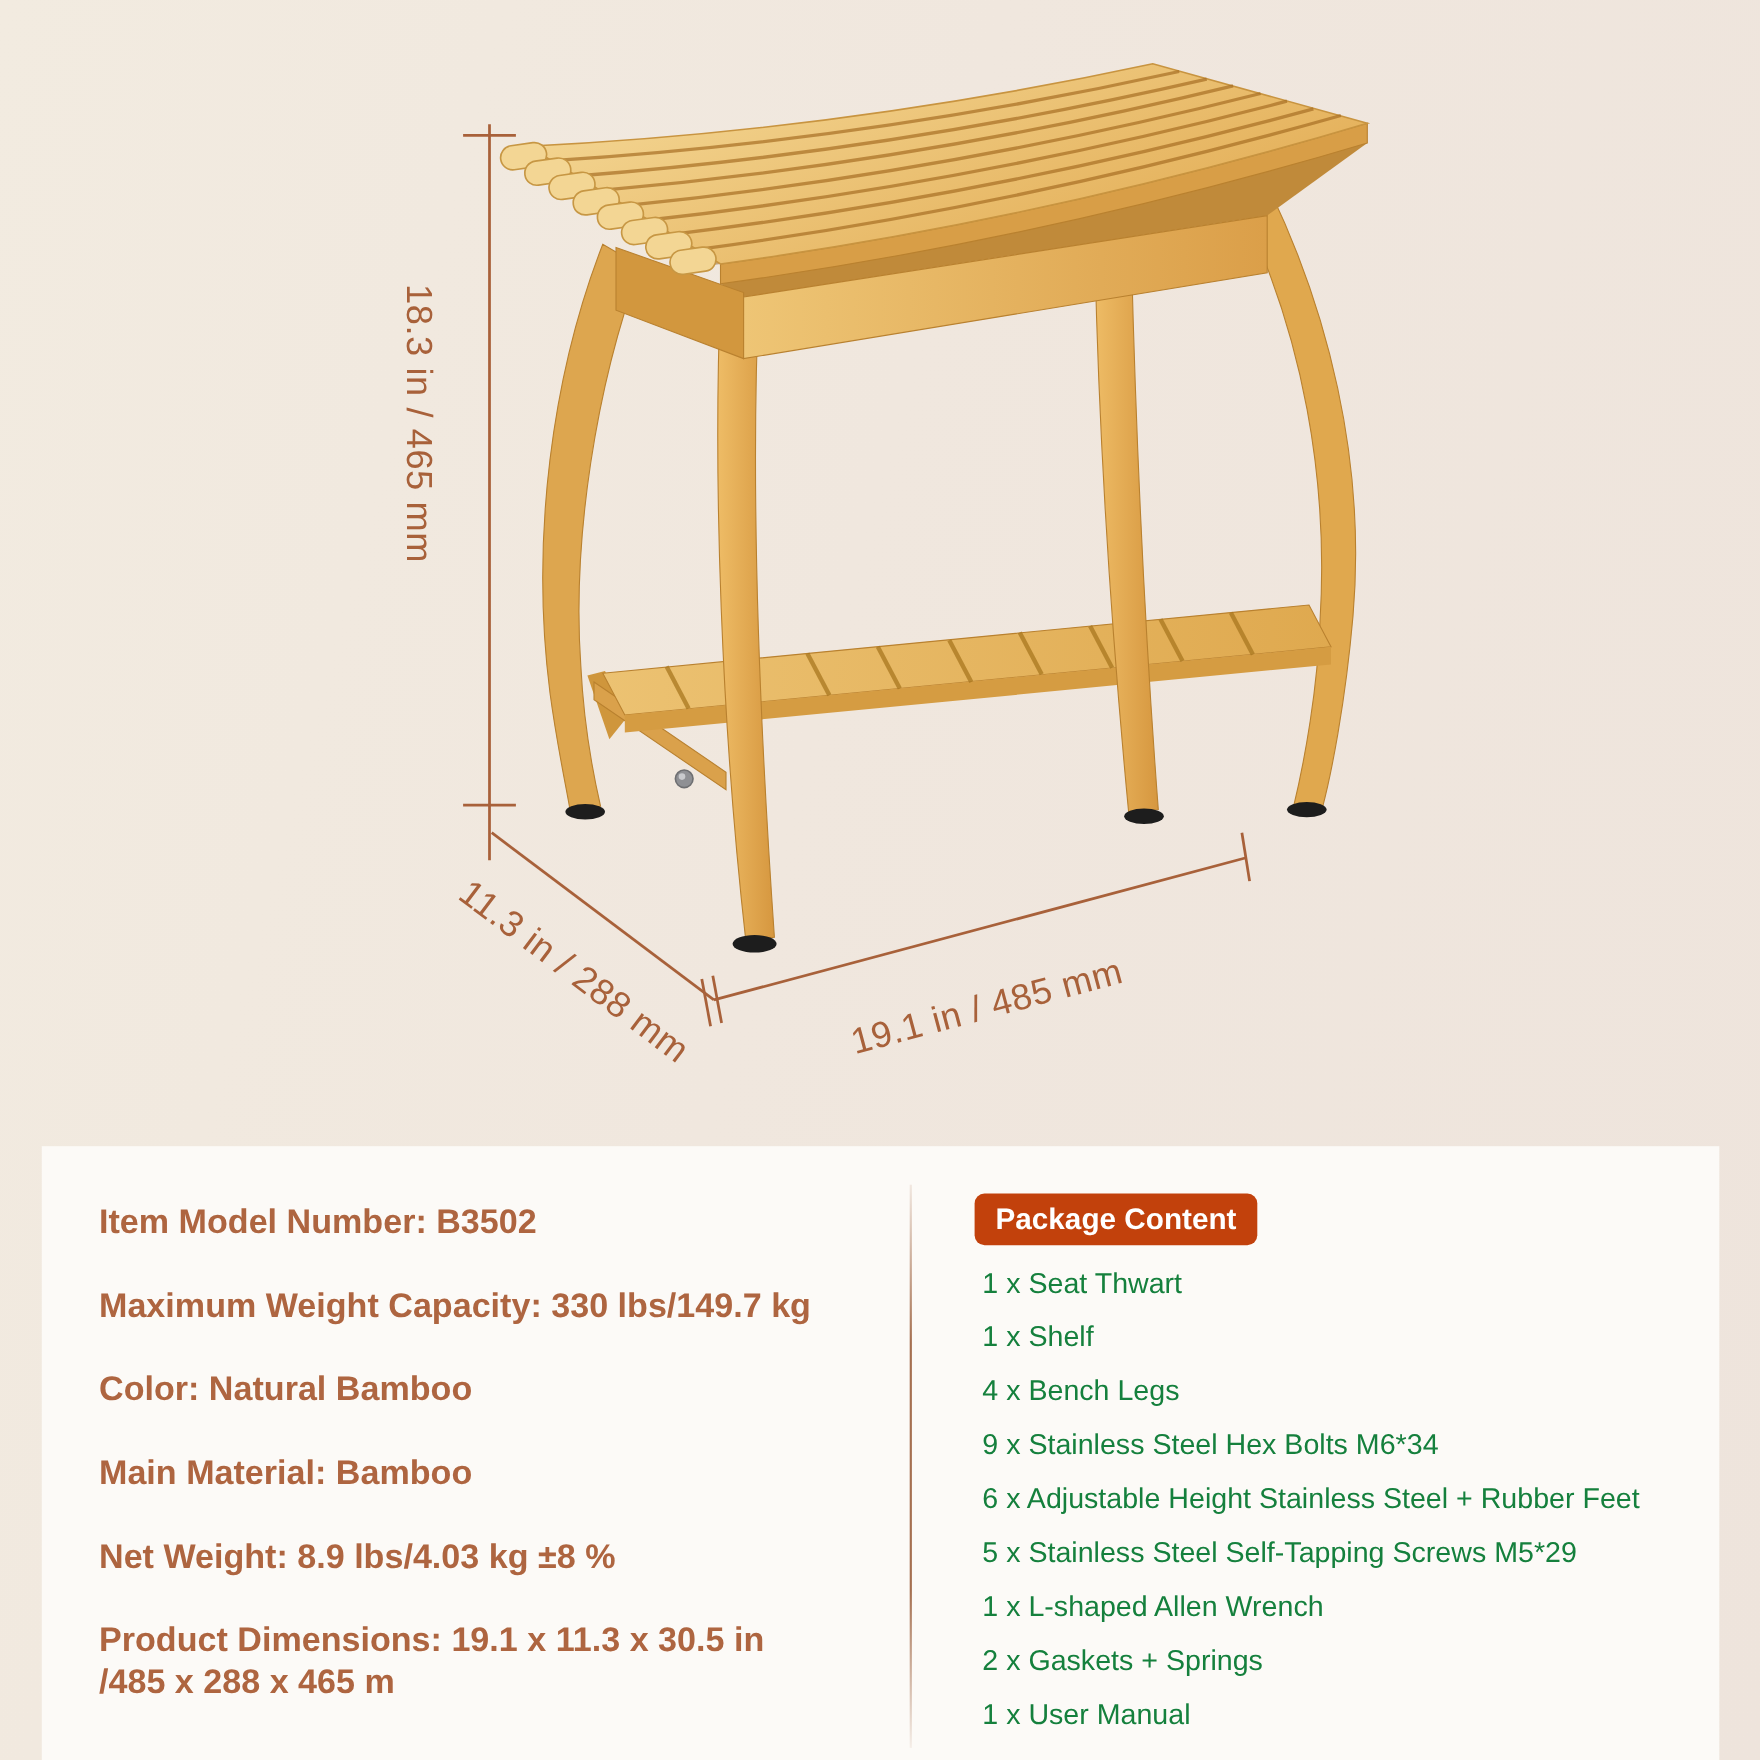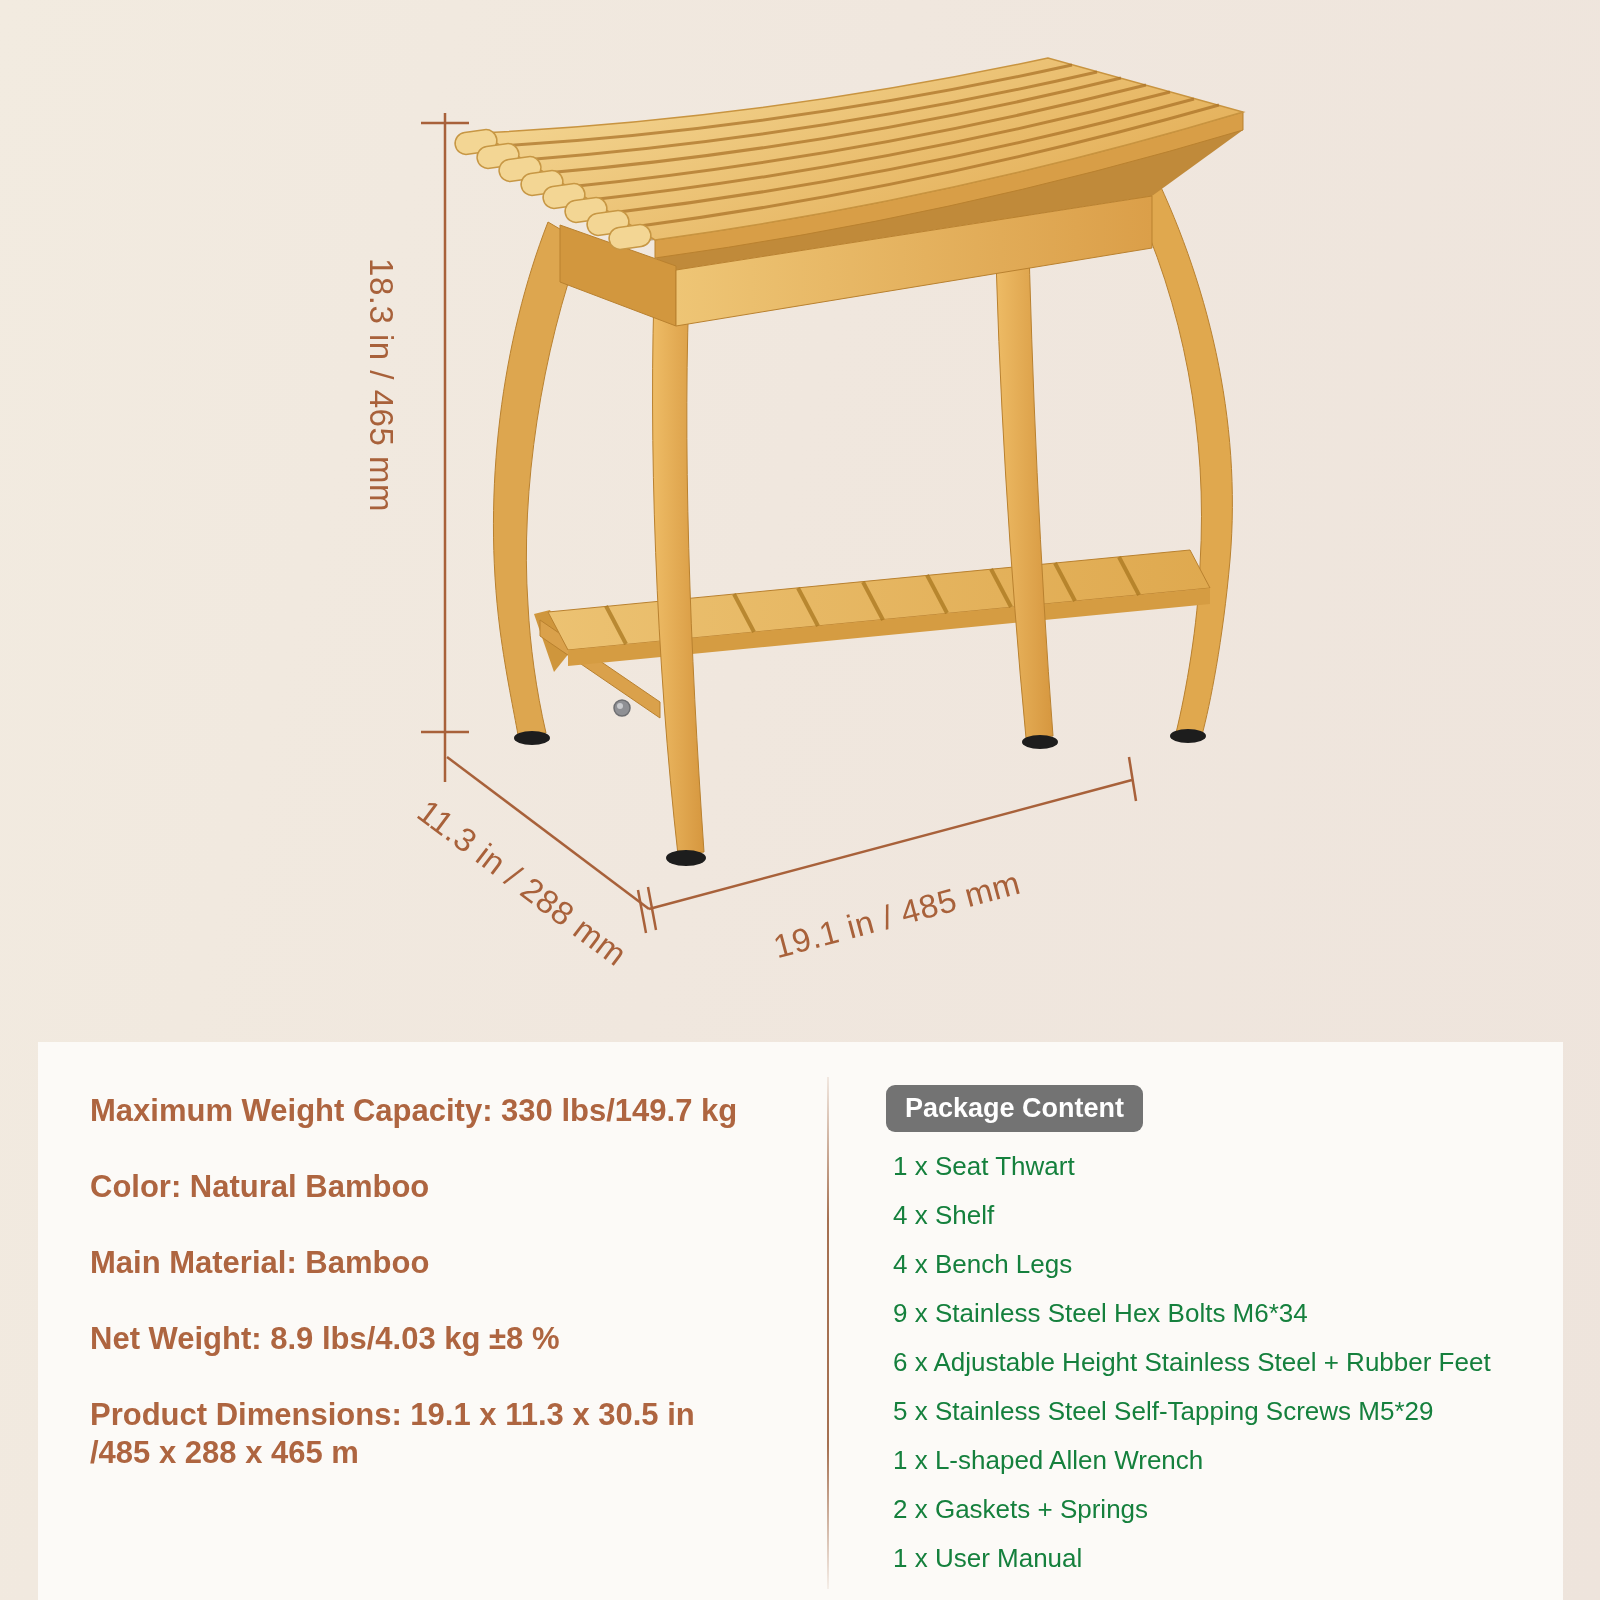--- a/index.html
+++ b/index.html
@@ -34,21 +34,21 @@
 
   .v-divider {
     position:absolute; left:827px; top:1077px; width:2px; height:512px;
     background:linear-gradient(to bottom,
       rgba(166,102,62,0.12), rgba(150,88,52,0.85) 28%,
       rgba(150,88,52,0.85) 72%, rgba(166,102,62,0.08));
   }
 
   .pkg-header {
     position:absolute; left:886px; top:1085px;
-    background:#737373; color:#ffffff;
+    background:#c2410c; color:#ffffff;
     font-size:27px; font-weight:bold; line-height:27px;
     padding:10px 19px; border-radius:9px; white-space:nowrap;
   }
   .pkg-list {
     position:absolute; left:893px; top:1152px; list-style:none;
     color:#15803d; font-size:26px; line-height:28px; white-space:nowrap;
   }
   .pkg-list li { margin-bottom:21px; }
 </style>
 </head>
@@ -158,38 +158,39 @@
   </g>
 </svg>
 
 <div id="dim-height" class="dim-label">18.3 in / 465 mm</div>
 <div id="dim-depth" class="dim-label">11.3 in / 288 mm</div>
 <div id="dim-width" class="dim-label">19.1 in / 485 mm</div>
 
 <div class="panel">
 
   <div class="specs" style="left:52px; top:52px;">
+    <div class="spec-line">Item Model Number: B3502</div>
     <div class="spec-line">Maximum Weight Capacity: 330 lbs/149.7 kg</div>
     <div class="spec-line">Color: Natural Bamboo</div>
     <div class="spec-line">Main Material: Bamboo</div>
     <div class="spec-line">Net Weight: 8.9 lbs/4.03 kg ±8 %</div>
     <div class="spec-line">
       <div>Product Dimensions: 19.1 x 11.3 x 30.5 in</div>
       <div class="dim2">/485 x 288 x 465 m</div>
     </div>
   </div>
 </div>
 
 <div class="v-divider"></div>
 
 <div class="pkg-header">Package Content</div>
 
 <ul class="pkg-list">
   <li>1 x Seat Thwart</li>
-  <li>4 x Shelf</li>
+  <li>1 x Shelf</li>
   <li>4 x Bench Legs</li>
   <li>9 x Stainless Steel Hex Bolts M6*34</li>
   <li>6 x Adjustable Height Stainless Steel + Rubber Feet</li>
   <li>5 x Stainless Steel Self-Tapping Screws M5*29</li>
   <li>1 x L-shaped Allen Wrench</li>
   <li>2 x Gaskets + Springs</li>
   <li>1 x User Manual</li>
 </ul>
 
 </body></html>

